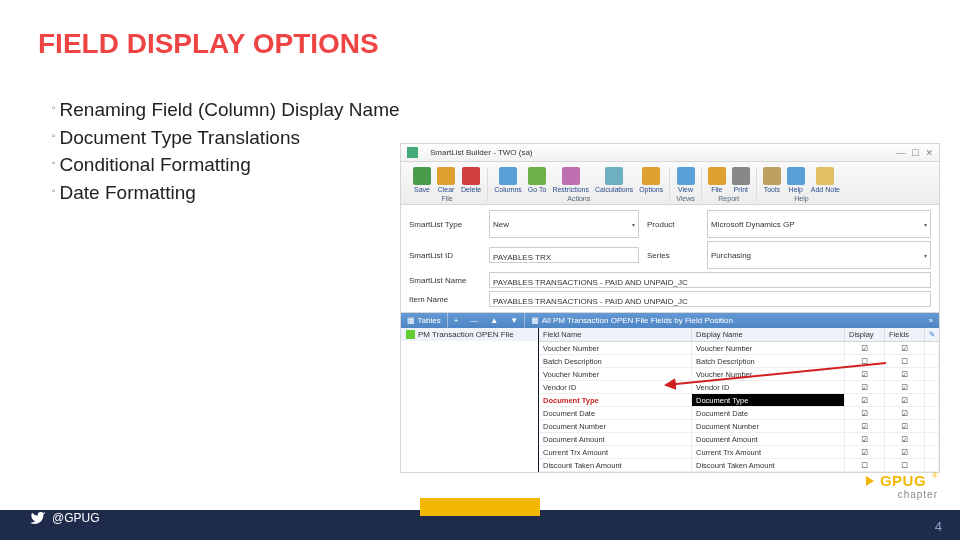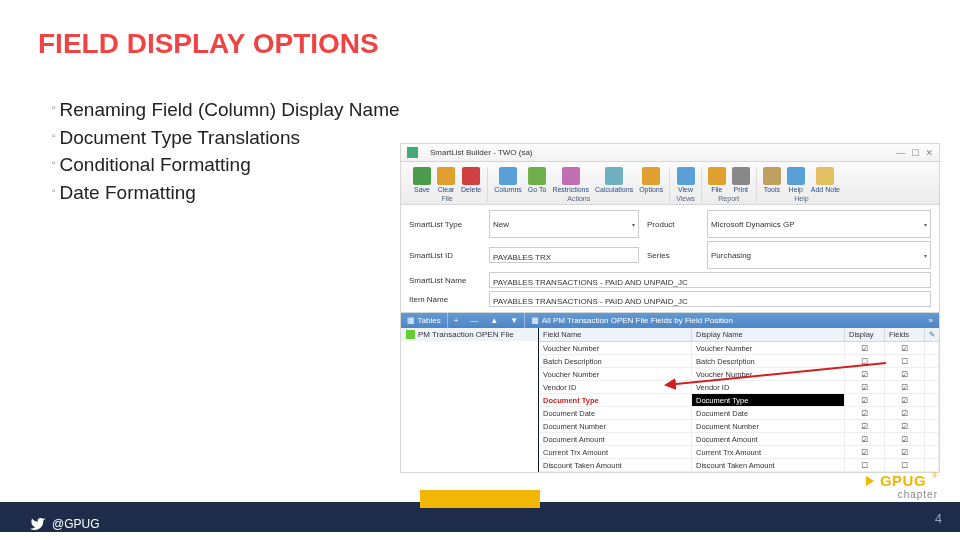--- a/index.html
+++ b/index.html
@@ -40,21 +40,21 @@
 .gh div{padding:2px 4px;border-right:1px solid #dcdcdc}
 .gh div:last-child{border-right:none;text-align:center;color:#2a65b5}
 .gr{display:grid;grid-template-columns:1fr 1fr 40px 40px 14px;font-size:7.5px;border-bottom:1px solid #eee}
 .gr div{padding:1.5px 4px;border-right:1px solid #eee;white-space:nowrap;overflow:hidden}
 .gr .ck{text-align:center}
 .gr .hl1{background:#000;color:#fff}
 .gr .red{color:#c22;font-weight:600}
 
 .arrw{position:absolute;pointer-events:none}
 .arrw svg{overflow:visible}
-.footer{position:absolute;bottom:8px;left:0;right:0;height:30px;background:#1f2b4a;display:flex;align-items:flex-end}
+.footer{position:absolute;bottom:0;left:0;right:0;height:30px;background:#1f2b4a;display:flex;align-items:flex-start}
 .footer .tw{color:#fff;display:flex;align-items:center;gap:6px;margin-left:30px;font-size:12px}
 .footer .tw svg{width:16px;height:16px;fill:#fff}
 .footer .accent{position:absolute;left:420px;bottom:24px;width:120px;height:18px;background:#f2b705}
 .footer .pg{position:absolute;right:18px;bottom:6px;color:#8fa0c9;font-size:13px}
 .logo{position:absolute;right:22px;bottom:40px;display:flex;flex-direction:column;align-items:flex-end}
 .logo .l1{display:flex;align-items:center;gap:6px}
 .logo .tri{width:0;height:0;border-top:5px solid transparent;border-bottom:5px solid transparent;border-left:8px solid #f2b705}
 .logo .gt{font-weight:800;font-size:15px;letter-spacing:.5px;color:#f2b705}
 .logo .r{font-size:8px;color:#f2b705;position:relative;top:-5px}
 .logo .ch{font-size:10px;color:#888;letter-spacing:1px}

